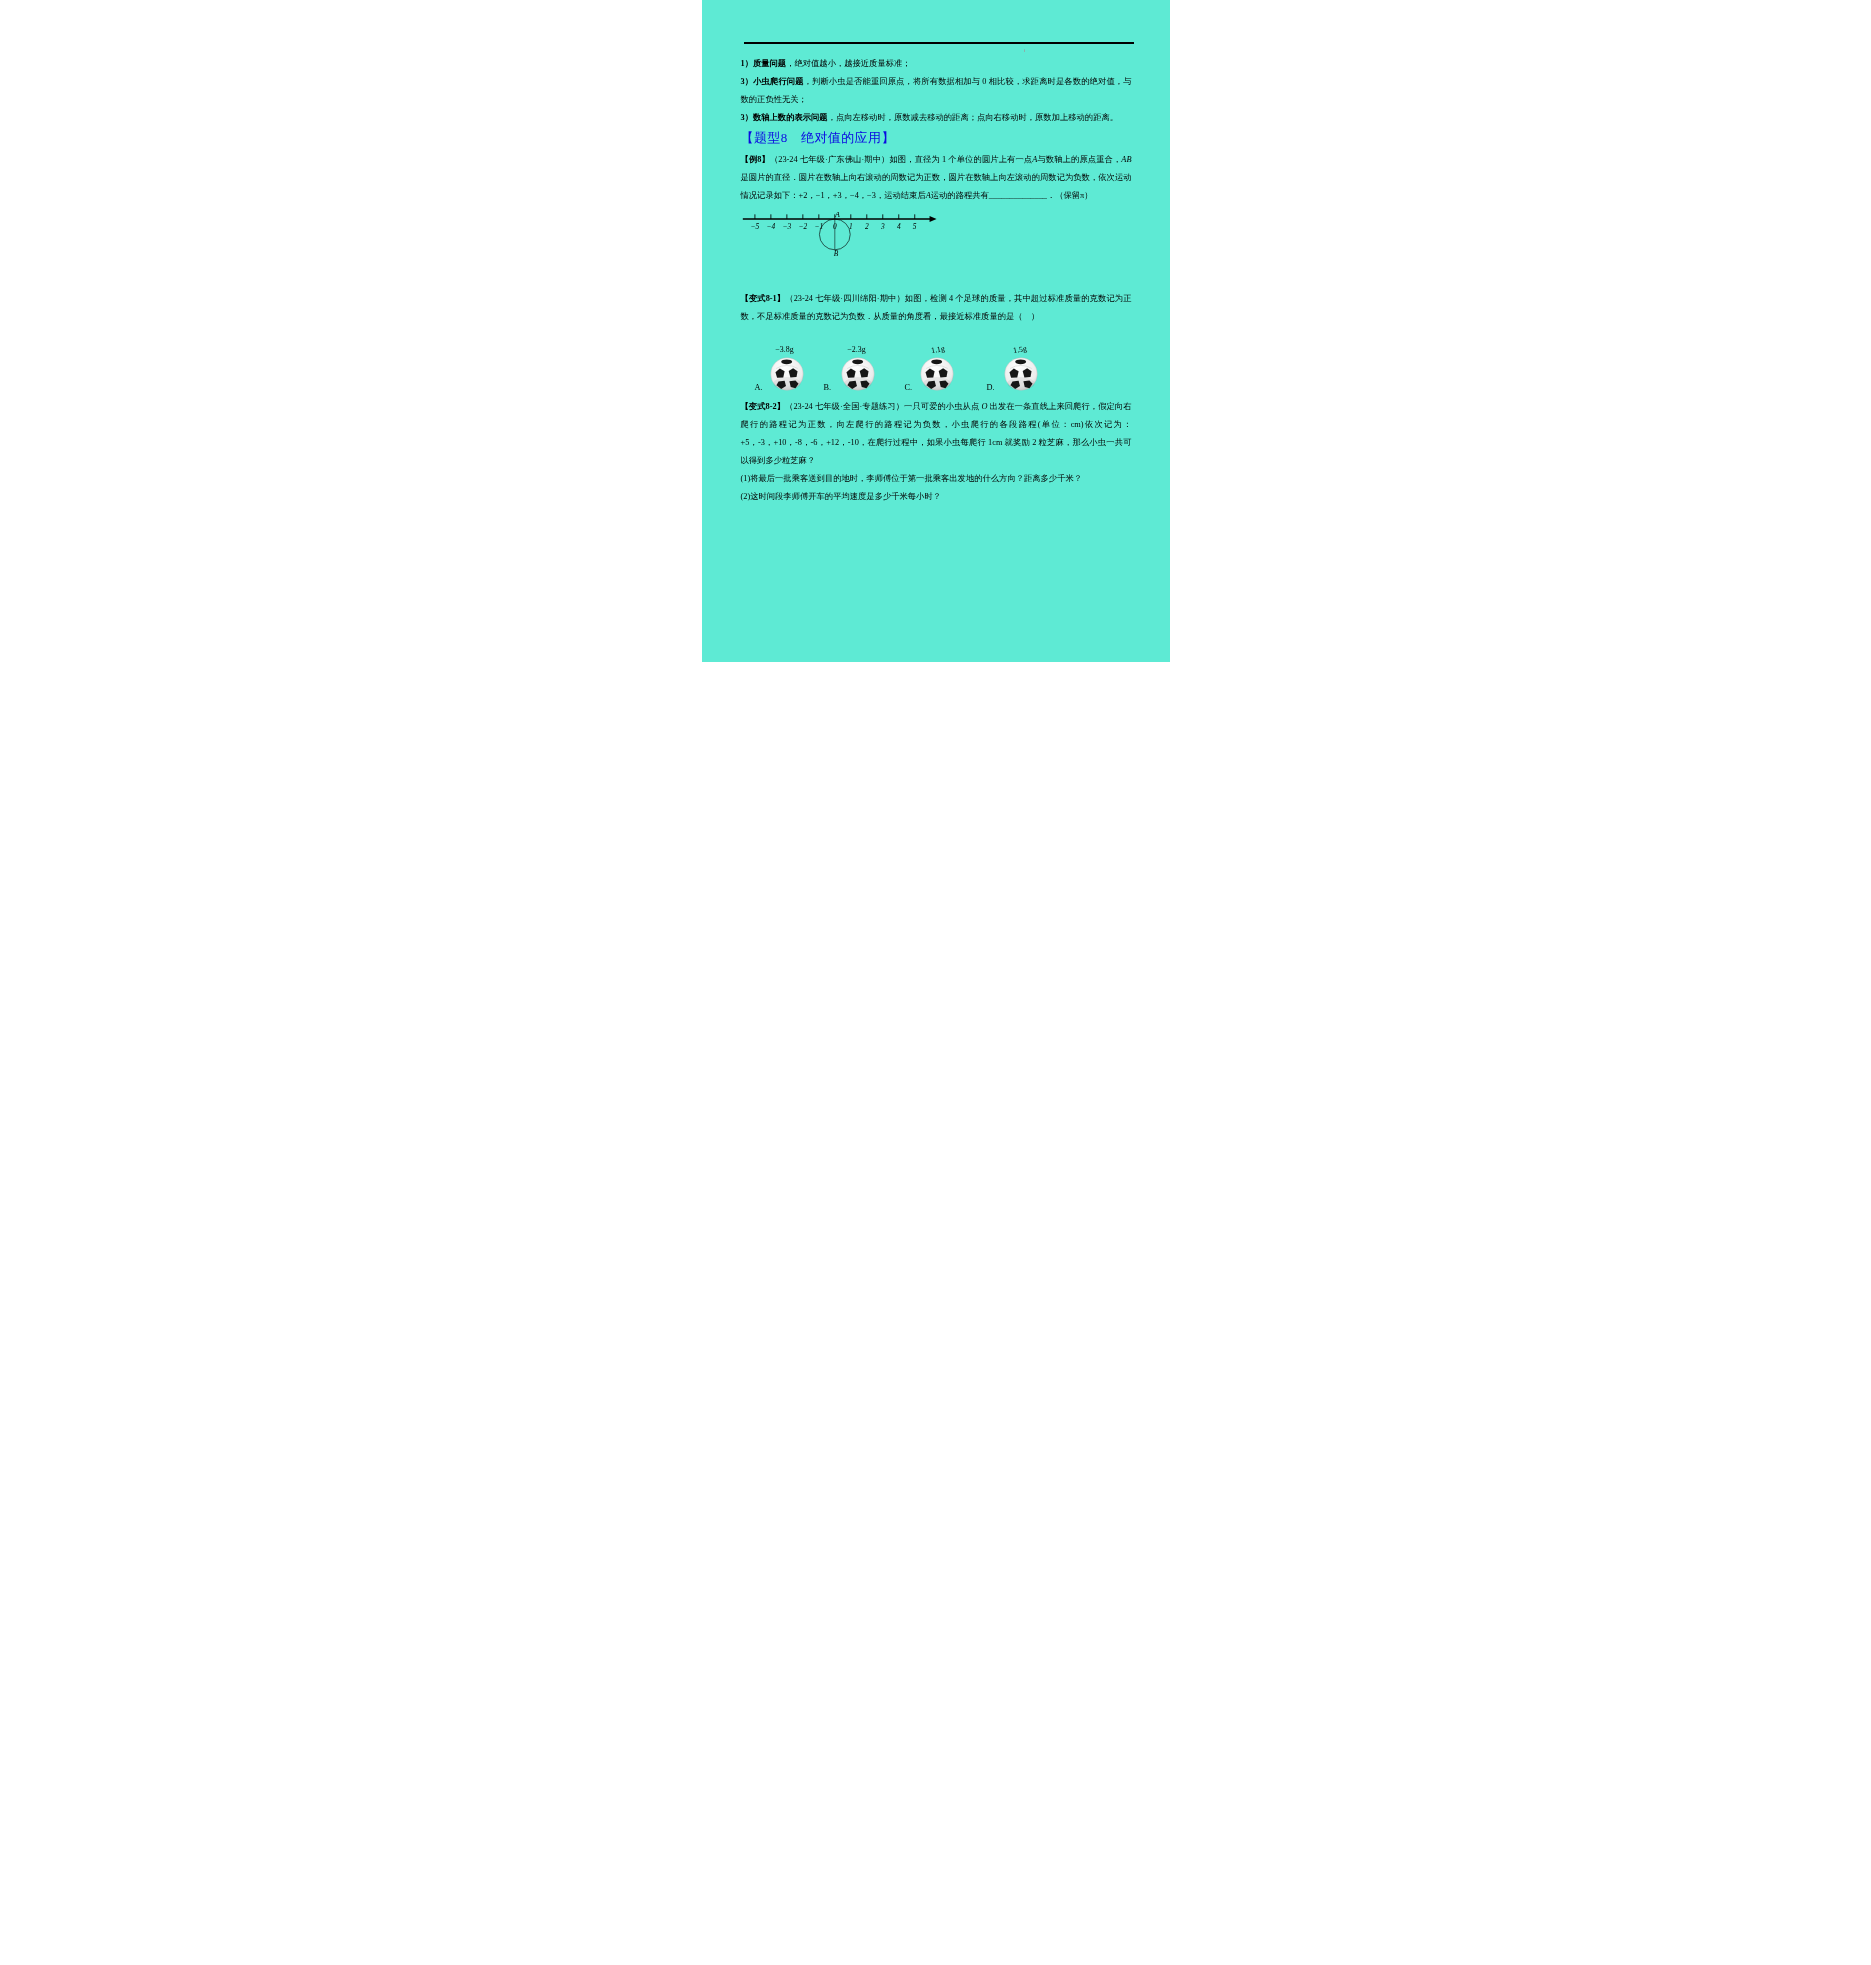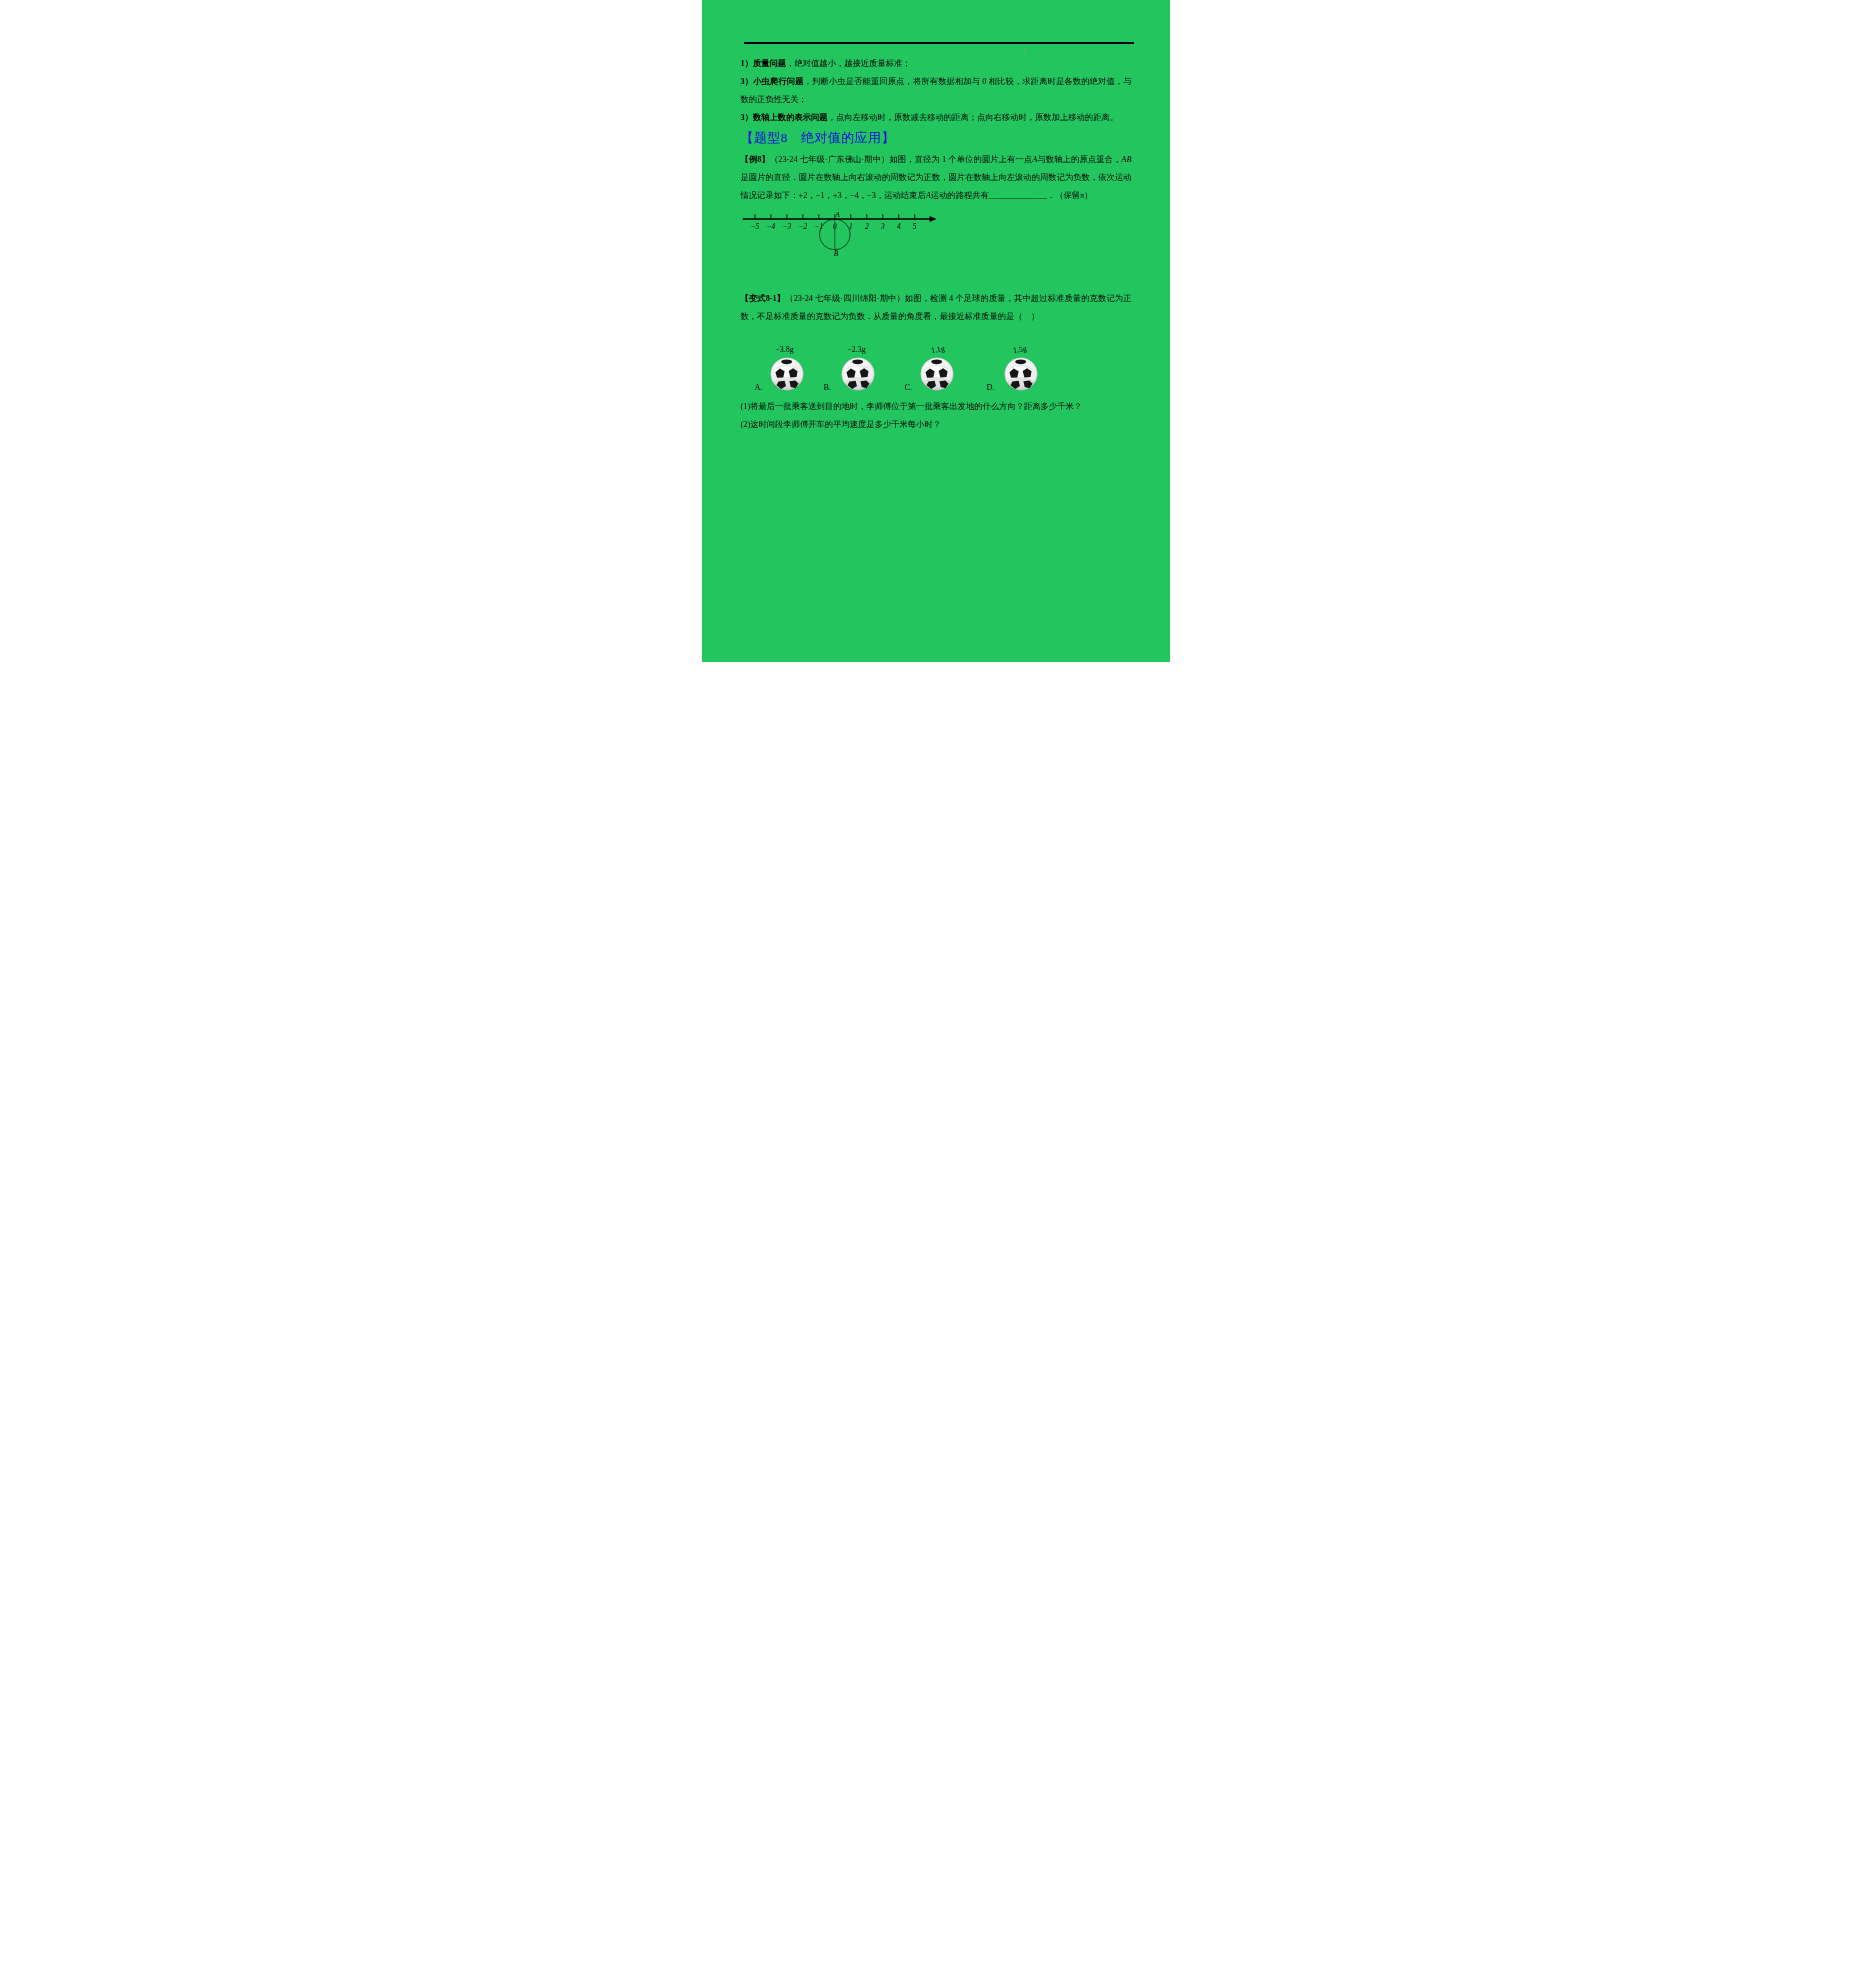--- a/index.html
+++ b/index.html
@@ -1,20 +1,20 @@
 <!DOCTYPE html>
 <html style="font-size:6.3px"><head>
 <meta charset="utf-8">
 <style>
   html,body{margin:0;padding:0;background:#ffffff;}
   .page{
     position:relative;
     width:468px;height:662px;
     margin:0 auto;
-    background:#22c55e;
+    background:#5eead4;
     font-family:"Liberation Serif","DejaVu Serif",serif;
     color:#000;
     overflow:hidden;
   }
   .top-rule{
     position:absolute;left:42px;top:42px;width:390px;height:1.6px;
     background:#000;
   }
   .stray-dot{
     position:absolute;left:322px;top:49px;width:1.2px;height:2.8px;
@@ -168,20 +168,21 @@
       <svg class="ball b4" viewBox="0 0 100 100">
           <use href="#soccer-ball"></use>
         </svg>
 
       <div class="opt o1">A.</div>
       <div class="opt o2">B.</div>
       <div class="opt o3">C.</div>
       <div class="opt o4">D.</div>
     </div>
 
+    <p><span class="lead">【变式8-2】</span><span>（23-24 七年级·全国·专题练习）一只可爱的小虫从点 </span><span class="mvar">O</span><span> 出发在一条直线上来回爬行，假定向右爬行的路程记为正数，向左爬行的路程记为负数，小虫爬行的各段路程(单位：cm)依次记为：+5，-3，+10，-8，-6，+12，-10，在爬行过程中，如果小虫每爬行 1cm 就奖励 2 粒芝麻，那么小虫一共可以得到多少粒芝麻？</span></p>
 
 
     <p>(1)将最后一批乘客送到目的地时，李师傅位于第一批乘客出发地的什么方向？距离多少千米？</p>
     <p>(2)这时间段李师傅开车的平均速度是多少千米每小时？</p>
 
   </div>
 </div>
 
 
 </body></html>

